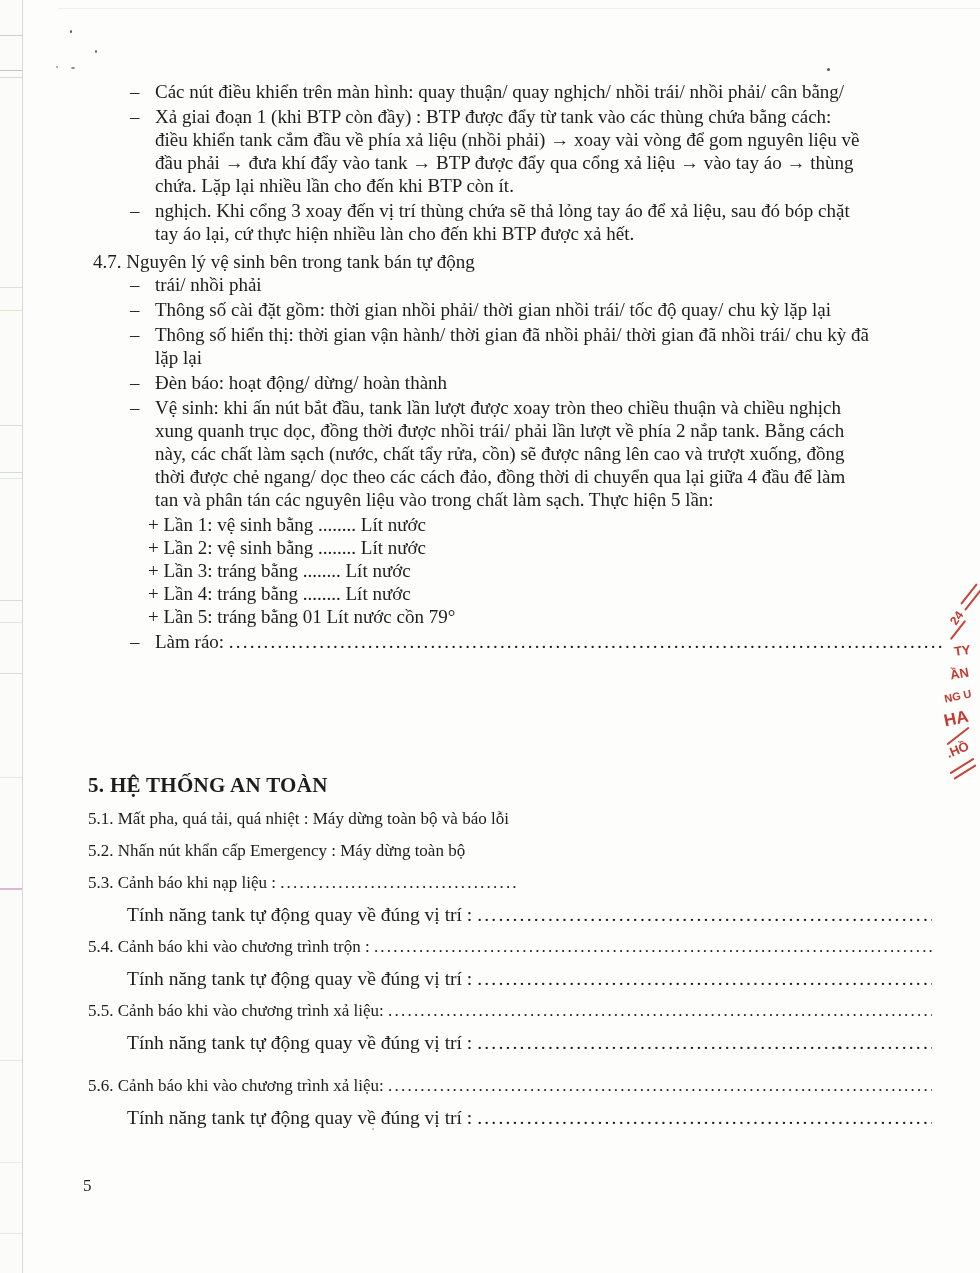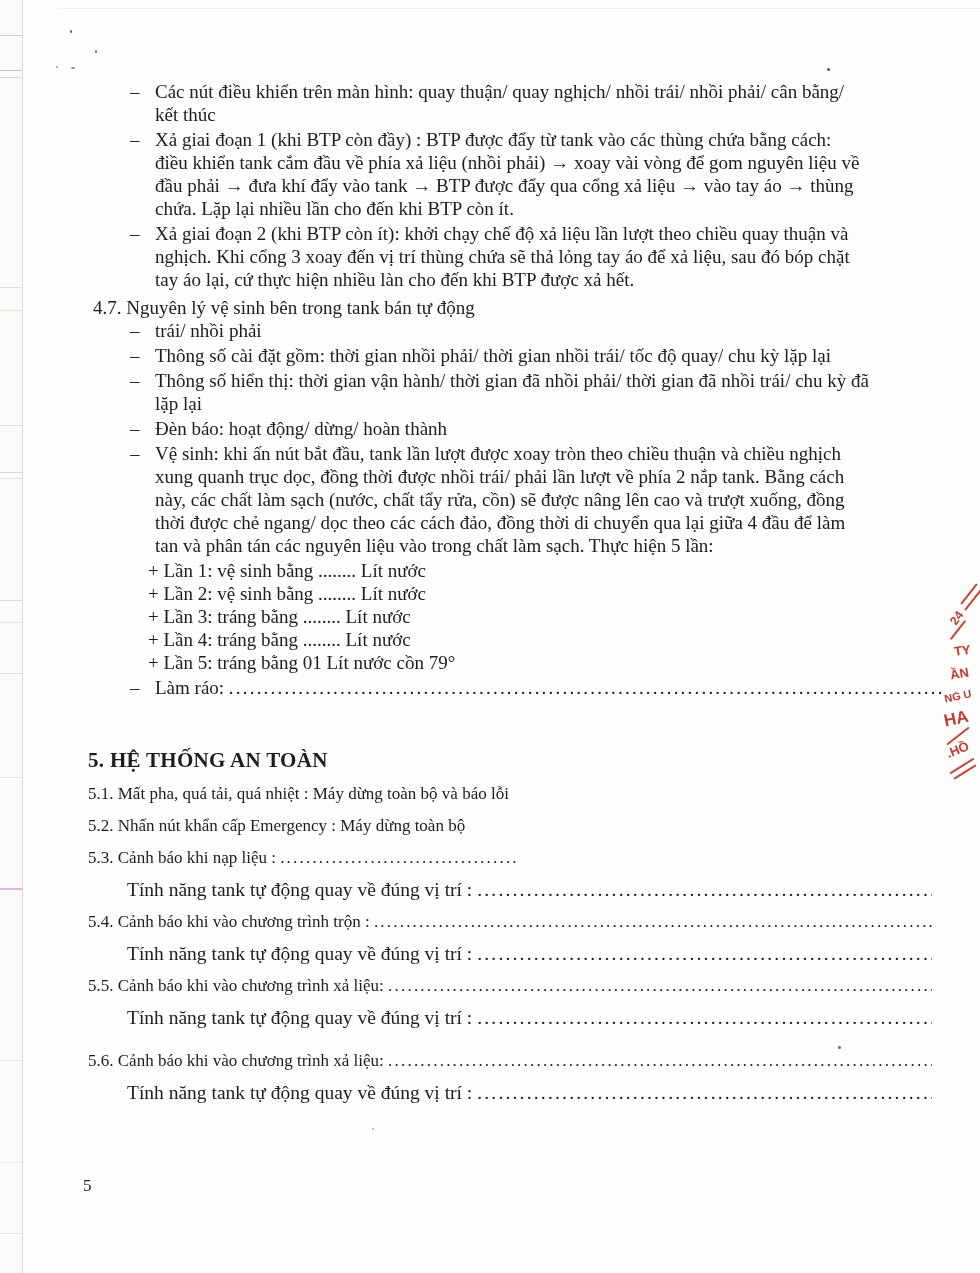--- a/index.html
+++ b/index.html
@@ -20,21 +20,21 @@
   .bullet { position:relative; padding-left:62px; margin-bottom:2px; }
   .bullet .dash { position:absolute; left:37px; top:0; height:23px; line-height:23px; }
   .h47 { margin-top:5px; white-space:pre; height:23px; line-height:23px; }
   .plus-item { padding-left:55px; }
   .flexrow { display:flex; align-items:baseline; }
   .label { white-space:pre; }
   .leader { overflow:hidden; white-space:nowrap; letter-spacing:2.2px; flex:1 1 auto; }
   .lamrao .leader { margin-right:8px; }
 
   
-  .sec5 { position:absolute; left:88px; top:748px; width:858px; }
+  .sec5 { position:absolute; left:88px; top:773px; width:858px; }
   .h5 { font-size:21px; font-weight:bold; line-height:24px; white-space:pre; letter-spacing:0.3px; }
   .row { display:flex; align-items:baseline; white-space:pre; font-size:17px; line-height:23px; height:23px; margin-top:9px; }
   .row.sub { padding-left:39px; font-size:19.5px; }
   .row .leader { margin-right:14px; }
   .row .leader.fixed { flex:0 0 238px; }
   .row.gap { margin-top:20px; }
 
   .pageno { position:absolute; left:83px; top:1176px; font-size:17px; }
 
   
@@ -75,34 +75,32 @@
   <div class="speck" style="left:71px;top:67px;width:4px;height:2px;background:#888;"></div>
   <div class="speck" style="left:827px;top:68px;width:3px;height:3px;background:#555;"></div>
   <div class="speck" style="left:838px;top:1046px;width:3px;height:3px;background:#666;"></div>
   <div class="speck" style="left:372px;top:1128px;width:2px;height:2px;background:#aaa;"></div>
 
   <div class="block-top">
 
     <div class="bullet">
       <span class="dash">–</span>
       <div class="bline">Các nút điều khiển trên màn hình: quay thuận/ quay nghịch/ nhồi trái/ nhồi phải/ cân bằng/</div>
-      <div class="bline">kết thúc</div>
     </div>
 
     <div class="bullet">
       <span class="dash">–</span>
       <div class="bline">Xả giai đoạn 1 (khi BTP còn đầy) : BTP được đẩy từ tank vào các thùng chứa bằng cách:</div>
       <div class="bline">điều khiển tank cắm đầu về phía xả liệu (nhồi phải) → xoay vài vòng để gom nguyên liệu về</div>
       <div class="bline">đầu phải → đưa khí đẩy vào tank → BTP được đẩy qua cổng xả liệu → vào tay áo → thùng</div>
       <div class="bline">chứa. Lặp lại nhiều lần cho đến khi BTP còn ít.</div>
     </div>
 
     <div class="bullet">
       <span class="dash">–</span>
-      <div class="bline">Xả giai đoạn 2 (khi BTP còn ít): khởi chạy chế độ xả liệu lần lượt theo chiều quay thuận và</div>
       <div class="bline">nghịch. Khi cổng 3 xoay đến vị trí thùng chứa sẽ thả lỏng tay áo để xả liệu, sau đó bóp chặt</div>
       <div class="bline">tay áo lại, cứ thực hiện nhiều làn cho đến khi BTP được xả hết.</div>
     </div>
 
     <div class="h47">4.7. Nguyên lý vệ sinh bên trong tank bán tự động</div>
 
     <div class="bullet">
       <span class="dash">–</span>
       <div class="bline">trái/ nhồi phải</div>
     </div>

